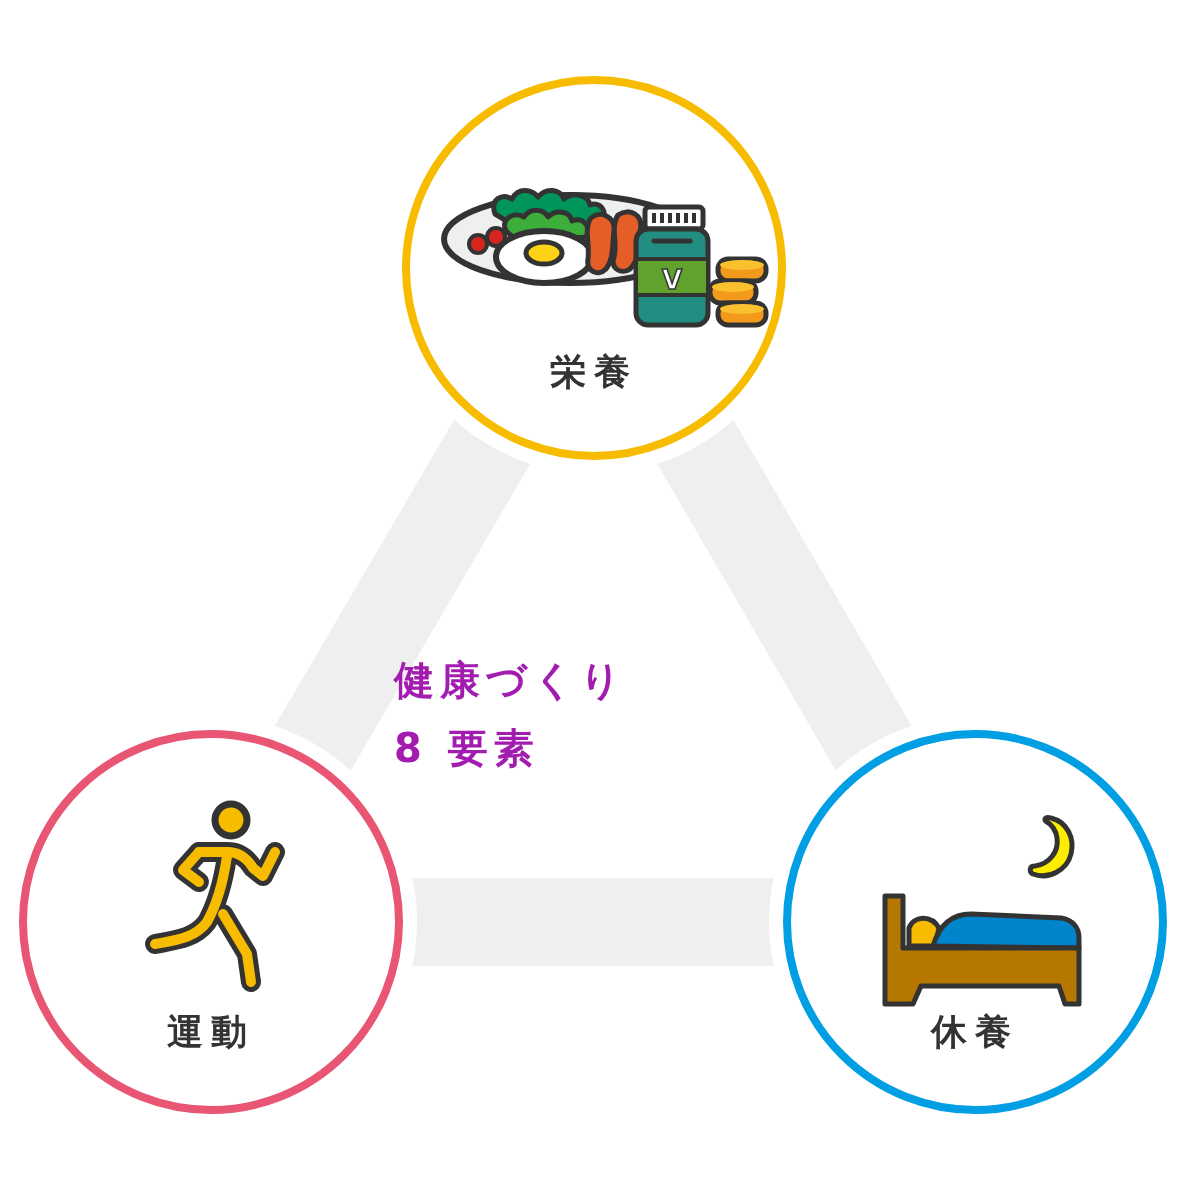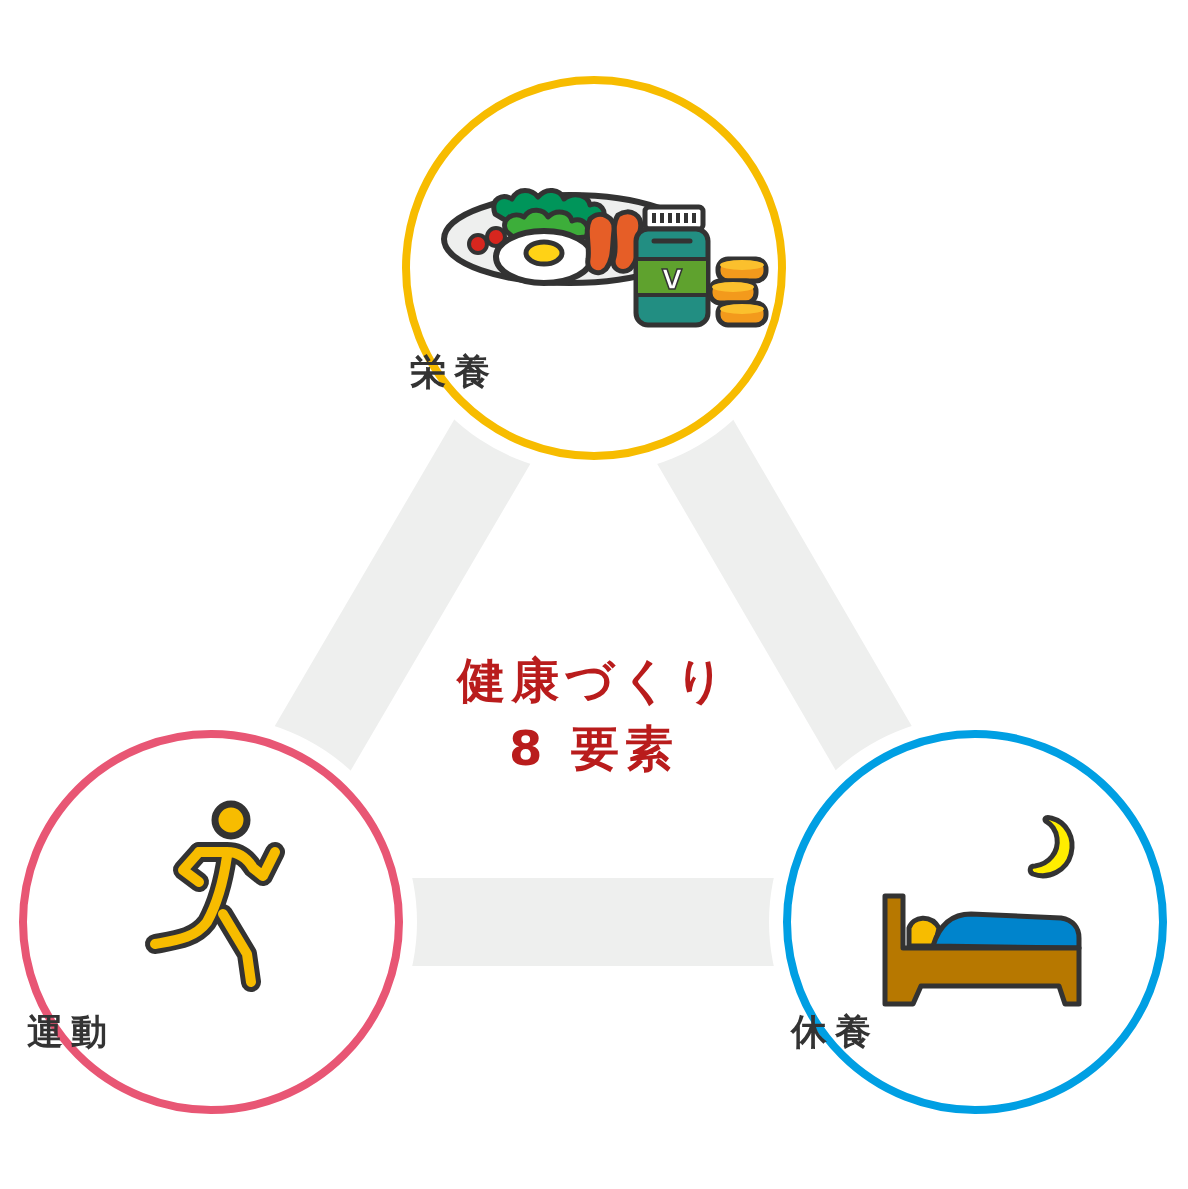--- a/index.html
+++ b/index.html
@@ -2,25 +2,25 @@
 <html><head>
   <meta charset="utf-8">
   <style>
     html, body { margin: 0; padding: 0; background: #ffffff; }
     body { width: 1188px; height: 1189px; position: relative; overflow: hidden;
            font-family: "DejaVu Sans", "Liberation Sans", sans-serif; color: #333333; }
     .stage { position: absolute; left: 0; top: 0; width: 1188px; height: 1189px; }
     .bands { position: absolute; left: 0; top: 0; }
     .node { position: absolute; width: 384px; height: 384px; border-radius: 50%;
             background: #ffffff; box-sizing: border-box; border: 8px solid; }
-    .node-label { position: absolute; left: 0; right: 0; text-align: left;
+    .node-label { position: absolute; left: 0; right: 0; text-align: center;
                   font-size: 36px; font-weight: bold; letter-spacing: 8px; color: #333333; }
     .icon { position: absolute; }
-    .center-title { position: absolute; left: 394px; width: 400px; text-align: center;
-                    font-size: 48px; font-weight: bold; color: #b91c1c; line-height: 68px; letter-spacing: 6px; }
+    .center-title { position: absolute; left: 394px; width: 400px; text-align: left;
+                    font-size: 40px; font-weight: bold; color: #a21caf; line-height: 68px; letter-spacing: 6px; }
   </style>
 </head>
 <body>
 
 <div class="stage">
 
   <svg class="bands" width="1188" height="1189">
     <line x1="594" y1="268" x2="211" y2="922" stroke="#EEEFEE" stroke-width="88"></line>
     <line x1="594" y1="268" x2="975" y2="922" stroke="#EEEFEE" stroke-width="88"></line>
     <line x1="211" y1="922" x2="975" y2="922" stroke="#EEEFEE" stroke-width="88"></line>

